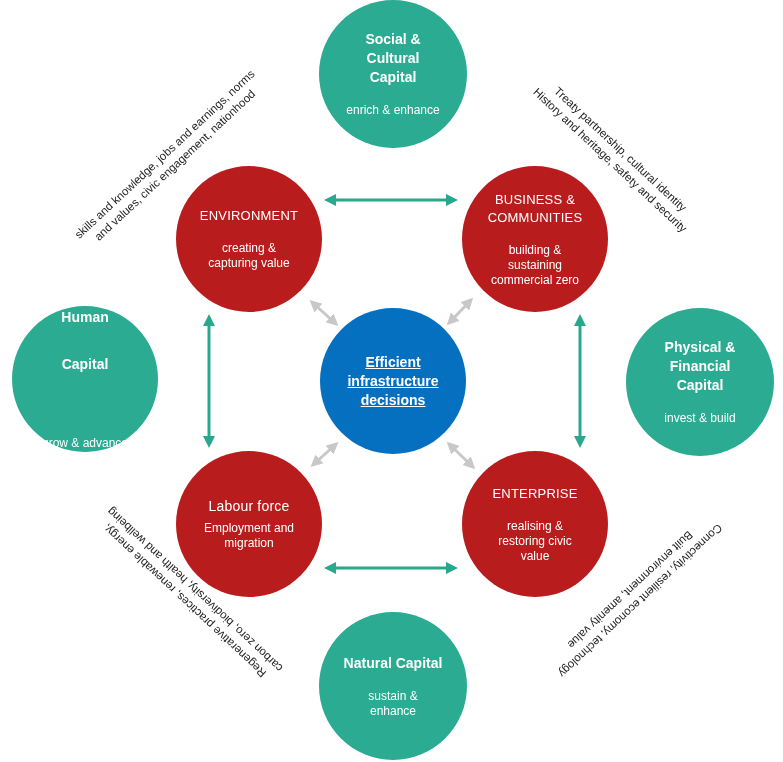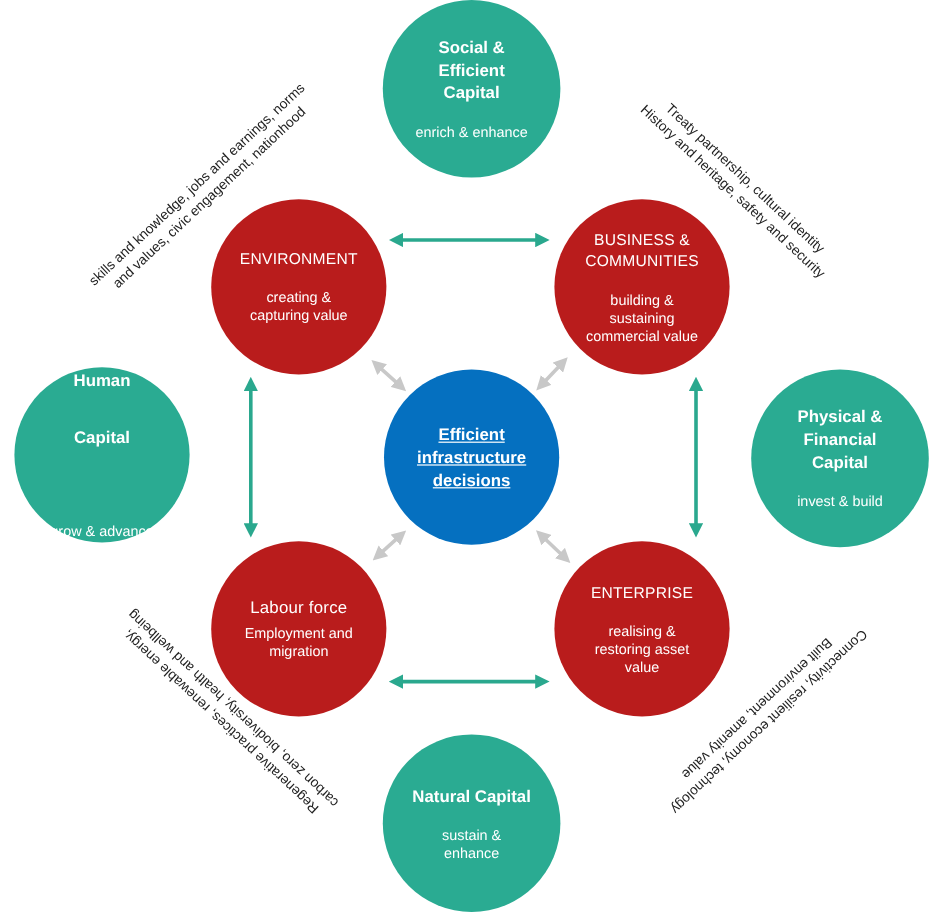--- a/index.html
+++ b/index.html
@@ -35,21 +35,21 @@
   <line x1="209" y1="320" x2="209" y2="442" stroke="#2aa88e" stroke-width="3" marker-start="url(#gh)" marker-end="url(#gh)"></line>
   <line x1="580" y1="320" x2="580" y2="442" stroke="#2aa88e" stroke-width="3" marker-start="url(#gh)" marker-end="url(#gh)"></line>
   <line x1="314" y1="304" x2="334" y2="322" stroke="#c8c8c8" stroke-width="3" marker-start="url(#grh)" marker-end="url(#grh)"></line>
   <line x1="469" y1="302" x2="451" y2="321" stroke="#c8c8c8" stroke-width="3" marker-start="url(#grh)" marker-end="url(#grh)"></line>
   <line x1="315" y1="463" x2="334" y2="446" stroke="#c8c8c8" stroke-width="3" marker-start="url(#grh)" marker-end="url(#grh)"></line>
   <line x1="451" y1="446" x2="471" y2="465" stroke="#c8c8c8" stroke-width="3" marker-start="url(#grh)" marker-end="url(#grh)"></line>
 </svg>
 
 <div class="circle green" style="left:319px;top:0px;width:148px;height:148px;">
   <div class="title-bold">Social &amp;</div>
-  <div class="title-bold">Efficient</div>
+  <div class="title-bold">Cultural</div>
   <div class="title-bold">Capital</div>
   <div class="gap"></div>
   <div class="sub">enrich &amp; enhance</div>
 </div>
 
 <div class="circle green" style="left:12px;top:306px;width:146px;height:146px;gap:28px;">
   <div class="title-bold">Human</div>
   <div class="title-bold">Capital</div>
   <div class="gap-s"></div>
   <div class="sub">grow &amp; advance</div>
@@ -76,35 +76,35 @@
   <div class="sub">creating &amp;</div>
   <div class="sub">capturing value</div>
 </div>
 
 <div class="circle cyan" style="left:462px;top:166px;width:146px;height:146px;">
   <div class="title-caps">BUSINESS &amp;</div>
   <div class="title-caps">COMMUNITIES</div>
   <div class="gap"></div>
   <div class="sub">building &amp;</div>
   <div class="sub">sustaining</div>
-  <div class="sub">commercial value</div>
+  <div class="sub">commercial zero</div>
 </div>
 
 <div class="circle cyan" style="left:176px;top:451px;width:146px;height:146px;">
   <div class="title-caps" style="font-size:14px;">Labour force</div>
   <div class="gap-s"></div>
   <div class="sub">Employment and</div>
   <div class="sub">migration</div>
 </div>
 
 <div class="circle cyan" style="left:462px;top:451px;width:146px;height:146px;">
   <div class="title-caps">ENTERPRISE</div>
   <div class="gap"></div>
   <div class="sub">realising &amp;</div>
-  <div class="sub">restoring asset</div>
+  <div class="sub">restoring civic</div>
   <div class="sub">value</div>
 </div>
 
 <div class="circle blue" style="left:320px;top:308px;width:146px;height:146px;padding:0 18px;">
   <div class="title-bold" style="font-size:14px;line-height:19px;">Efficient infrastructure decisions</div>
 </div>
 
 <div class="diag" style="left:20px;top:145px;width:300px;transform:rotate(-43deg);">
   <div>skills and knowledge, jobs and earnings, norms</div>
   <div>and values, civic engagement, nationhood</div>

